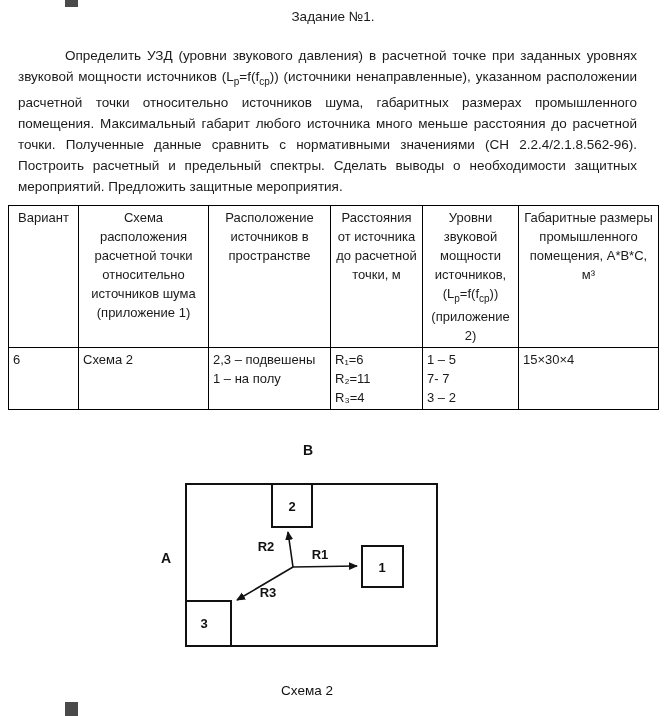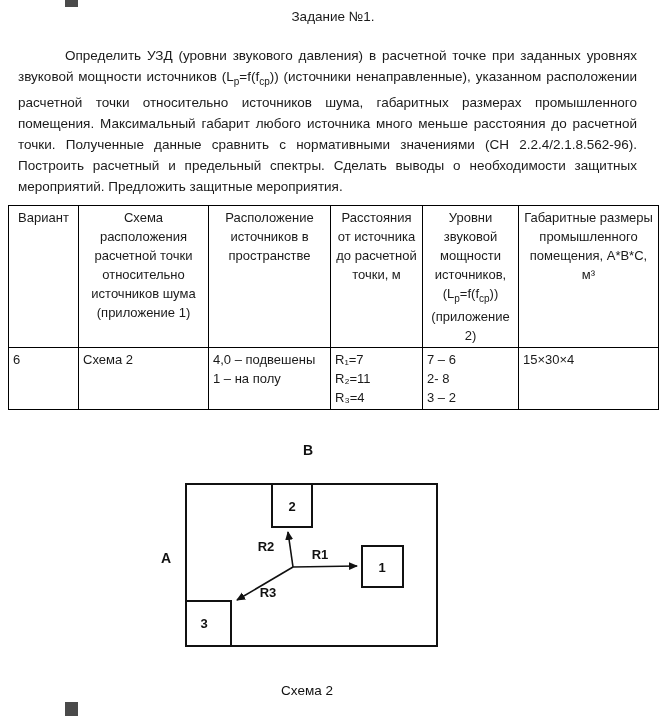--- a/index.html
+++ b/index.html
@@ -94,31 +94,31 @@
         <th>Расстояния от источника до расчетной точки, м</th>
         <th><span>Уровни звуковой мощности источников, (L</span><sub>p</sub><span>=f(f</span><sub>ср</sub><span>)) (приложение 2)</span></th>
         <th>Габаритные размеры промышленного помещения, А*В*С, м³</th>
       </tr>
     </thead>
     <tbody>
       <tr>
         <td>6</td>
         <td>Схема 2</td>
         <td>
-          <div>4,0 – подвешены</div>
+          <div>2,3 – подвешены</div>
           <div>1 – на полу</div>
         </td>
         <td>
-          <div>R₁=7</div>
+          <div>R₁=6</div>
           <div>R₂=11</div>
           <div>R₃=4</div>
         </td>
         <td>
-          <div>7 – 6</div>
-          <div>2- 8</div>
+          <div>1 – 5</div>
+          <div>7- 7</div>
           <div>3 – 2</div>
         </td>
         <td>15×30×4</td>
       </tr>
     </tbody>
   </table>
 
   <svg class="diagram-svg" width="666" height="281" viewBox="0 0 666 281" xmlns="http://www.w3.org/2000/svg">
     <defs>
       <marker id="arrowhead" markerWidth="10" markerHeight="10" refX="8" refY="5" orient="auto" markerUnits="userSpaceOnUse">

